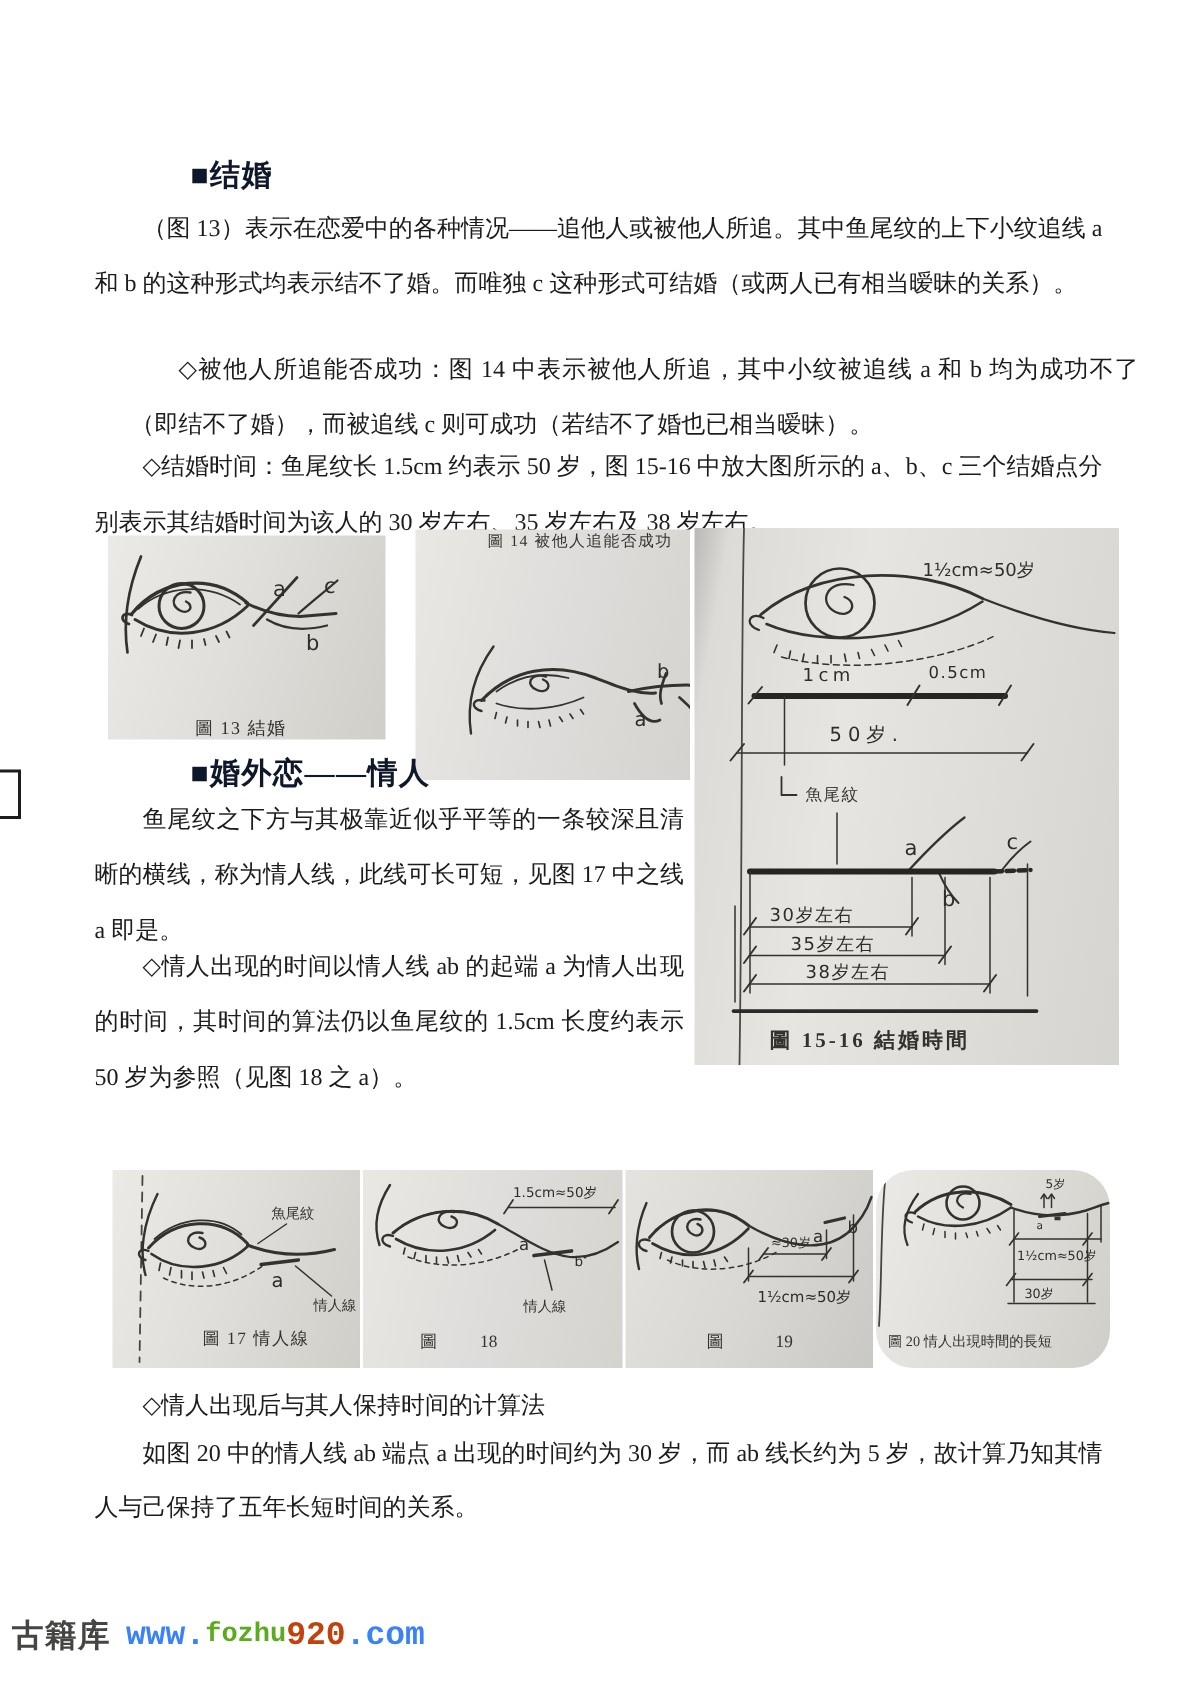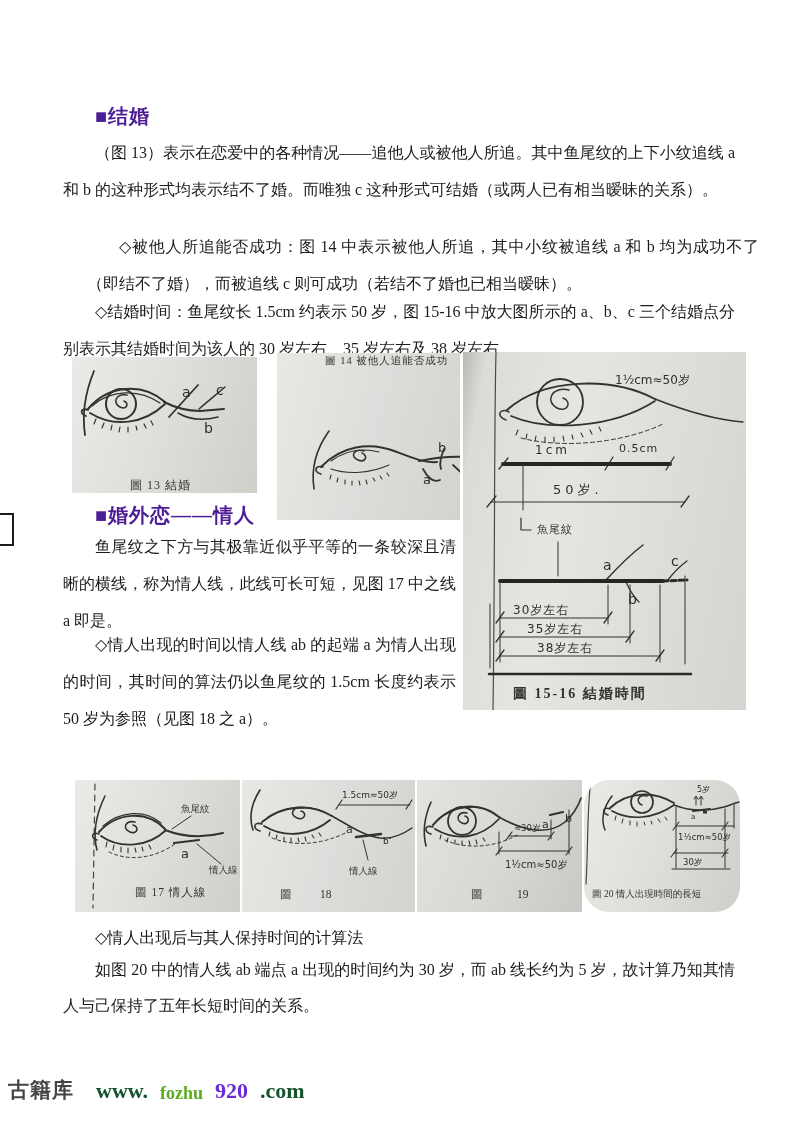--- a/index.html
+++ b/index.html
@@ -3,39 +3,39 @@
 <meta charset="utf-8">
 <style>
   * { margin:0; padding:0; box-sizing:border-box; }
   html,body { background:#ffffff; }
   .page {
     position:relative; width:793px; height:1122px; margin:0 auto;
     background:#ffffff; overflow:hidden;
     font-family:"Liberation Serif","DejaVu Serif",serif;
     color:#171716;
   }
-  .h-sec { position:absolute; font-size:20px; font-weight:bold; letter-spacing:1px; color:#4c1d95; }
+  .h-sec { position:absolute; font-size:20px; font-weight:bold; letter-spacing:1px; color:#0f172a;margin-left:32px; }
   .para  { position:absolute; font-size:16px; line-height:37px; text-align:justify; text-indent:2em; color:#1c1c1b; }
   .para.tight { line-height:36px; }
   .fig { position:absolute; overflow:hidden; }
   .fig svg { display:block; }
   .photo1 { background:linear-gradient(110deg,#eceae6 0%,#e0dfdb 45%,#cfcec9 100%); }
   .photo2 { background:linear-gradient(105deg,#e9e8e4 0%,#dedddb 50%,#d4d3cf 100%); }
   .photo3 { background:linear-gradient(100deg,#b9b8b4 0%,#dcdbd7 7%,#e6e5e1 35%,#d5d4d0 100%); }
   .photo4 { background:linear-gradient(115deg,#e4e3df 0%,#d8d7d3 55%,#c9c8c4 100%); }
   .ink  { stroke:#33322e; fill:none; stroke-linecap:round; stroke-linejoin:round; }
   .ft   { font-family:"DejaVu Sans","Liberation Sans",sans-serif; fill:#2e2d2a; }
   .fs   { font-family:"Liberation Serif","DejaVu Serif",serif; fill:#33322e; }
   .blurry { filter:blur(0.4px); }
   .edge-mark { position:absolute; left:-6px; top:513px; width:20px; height:33px;
     border:2px solid #1d1d1c; background:#fff; }
-  .footer { position:absolute; left:8px; top:1076px; display:flex; align-items:flex-end;
-    font-family:Liberation Serif, serif; font-weight:bold; filter:blur(0.3px);gap:12px; }
+  .footer { position:absolute; left:8px; top:1076px; display:flex; align-items:center;
+    font-family:Liberation Mono, monospace; font-weight:bold; filter:blur(0.3px); }
   .footer .site { font-size:21px; color:#454543; margin-right:10px; letter-spacing:1px; }
-  .footer .www, .footer .tld { font-size:22px; color:#14532d; }
+  .footer .www, .footer .tld { font-size:22px; color:#3b82f6; }
   .footer .brand { font-size:18px; }
   .footer .num { font-size:22px; }
 </style>
 </head>
 <body>
 
 <div class="page">
 
   <div class="edge-mark"></div>
 
@@ -251,17 +251,17 @@
     </svg>
   </div>
 
   <div class="para tight" style="left:63px; top:920px; width:672px;">◇情人出现后与其人保持时间的计算法</div>
   <div class="para tight" style="left:63px; top:952px; width:672px;">如图 20 中的情人线 ab 端点 a 出现的时间约为 30 岁，而 ab 线长约为 5 岁，故计算乃知其情人与己保持了五年长短时间的关系。</div>
 
   <div class="footer">
     <span class="site">古籍库</span>
     <span class="www">www.</span>
     <span class="brand" id="brand-green" style="color: rgb(92, 170, 29);">fozhu</span>
-    <span class="num" id="brand-red" style="color: #6d28d9;">920</span>
+    <span class="num" id="brand-red" style="color: #c2410c;">920</span>
     <span class="tld">.com</span>
   </div>
 
 </div>
 
 </body></html>

